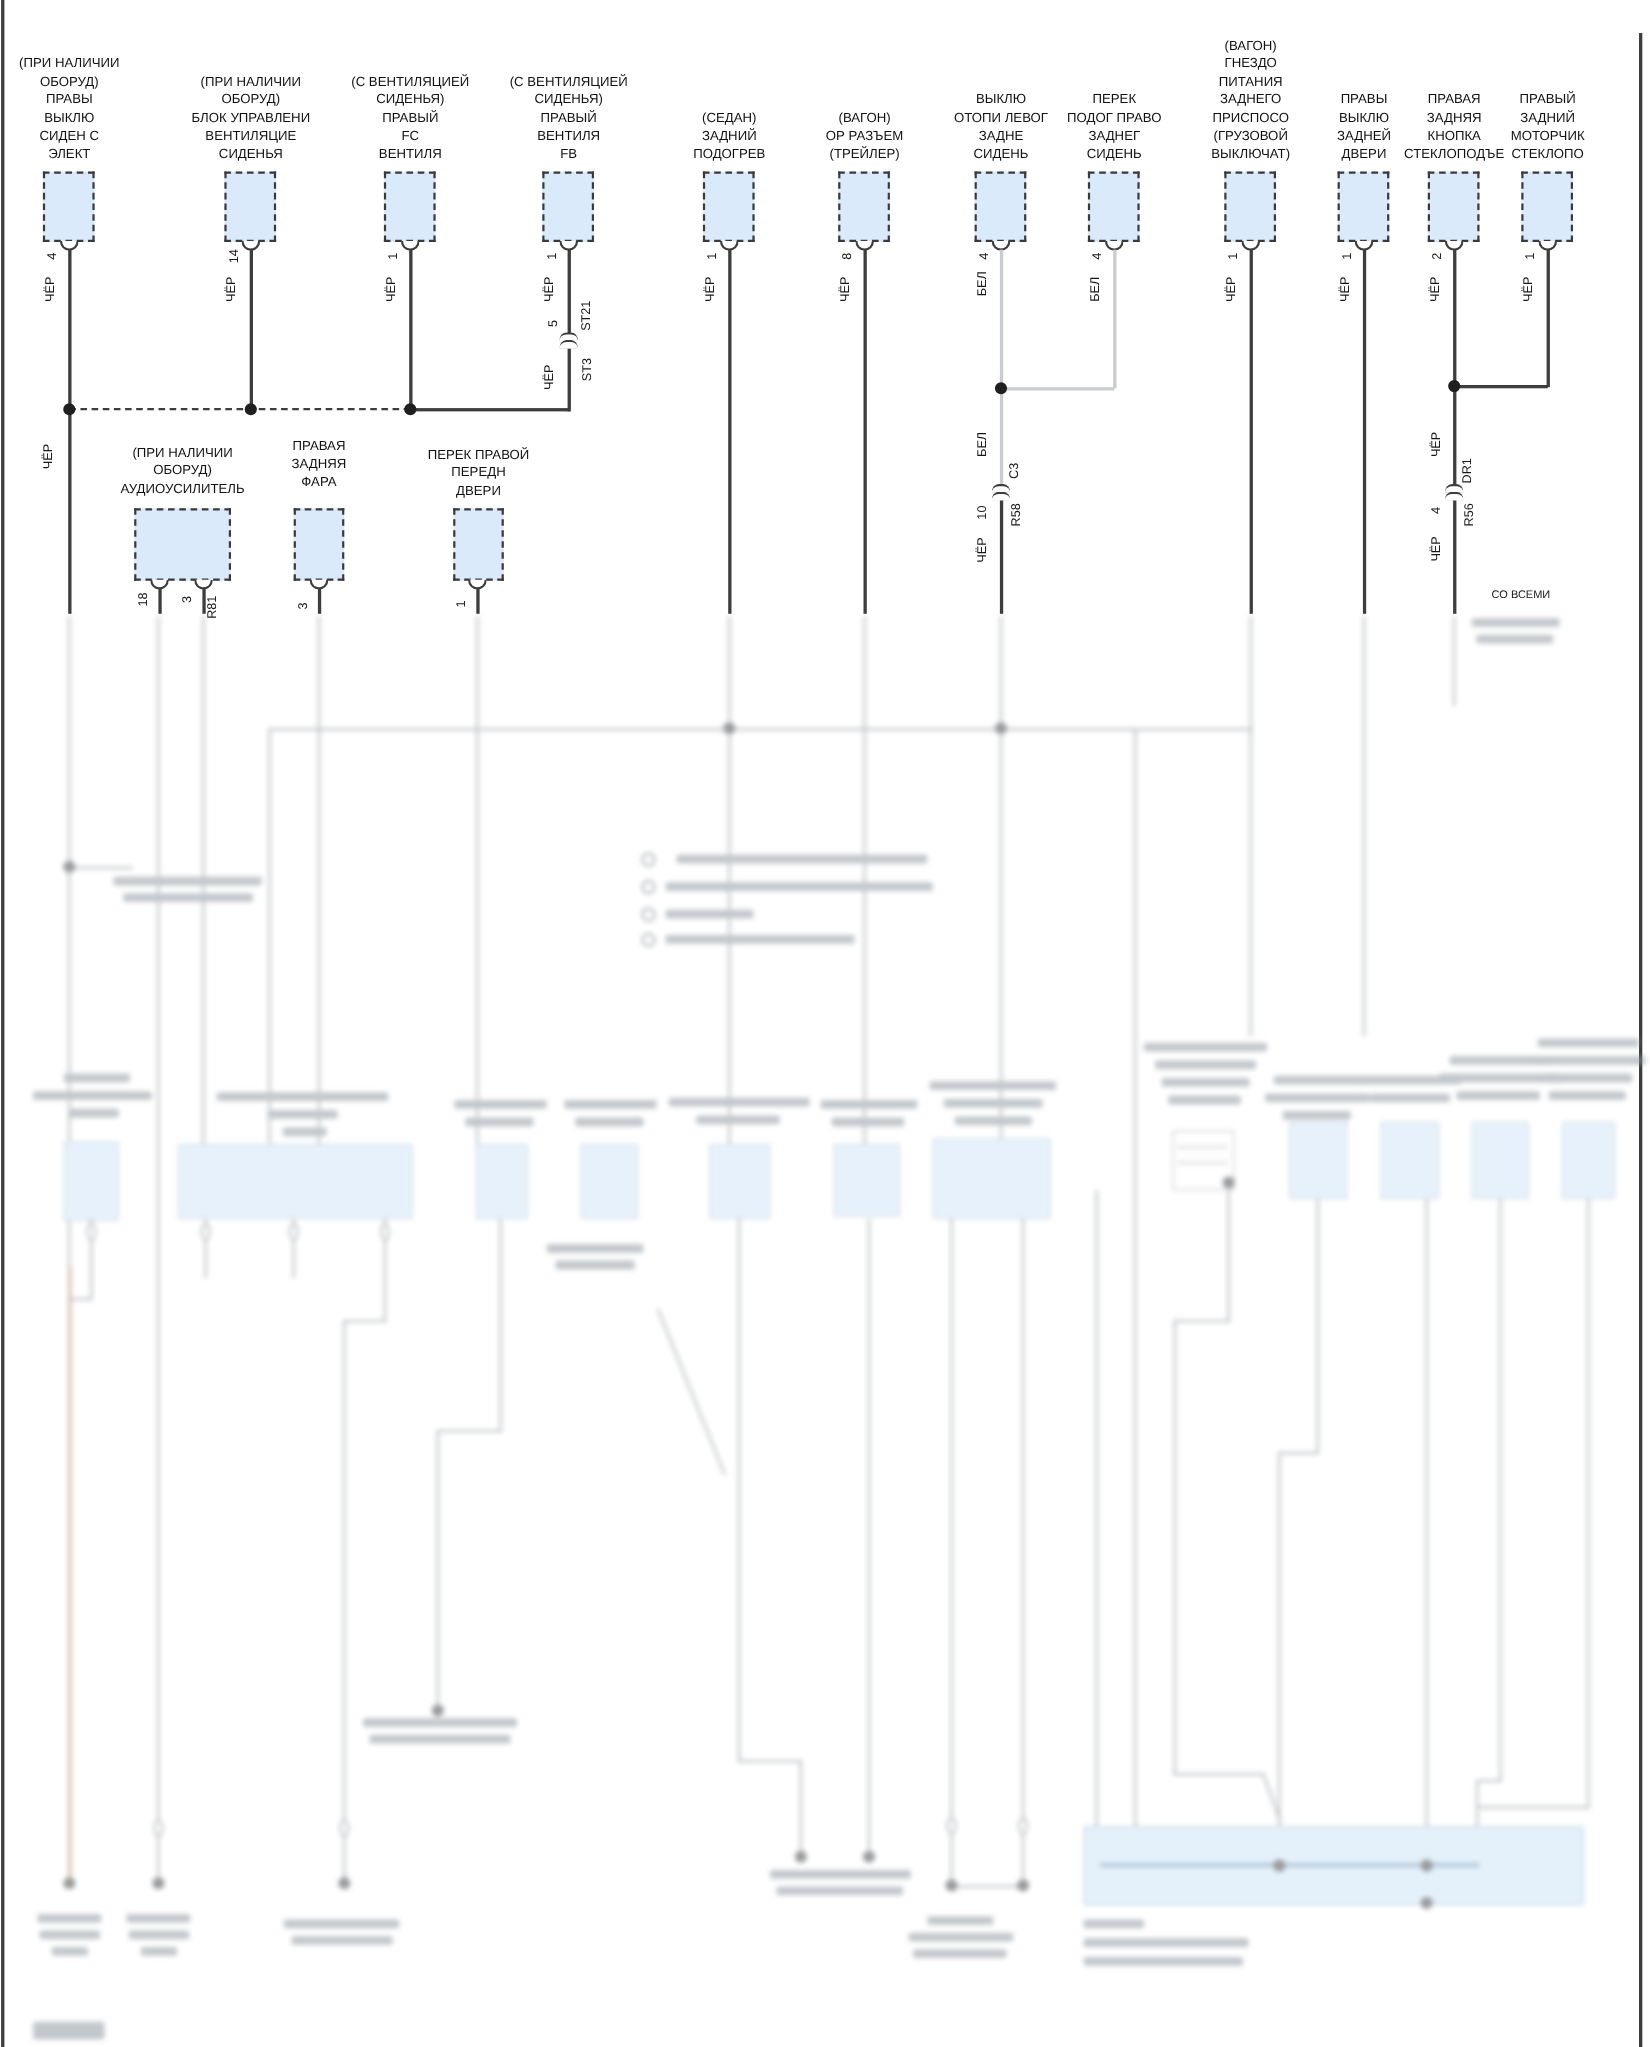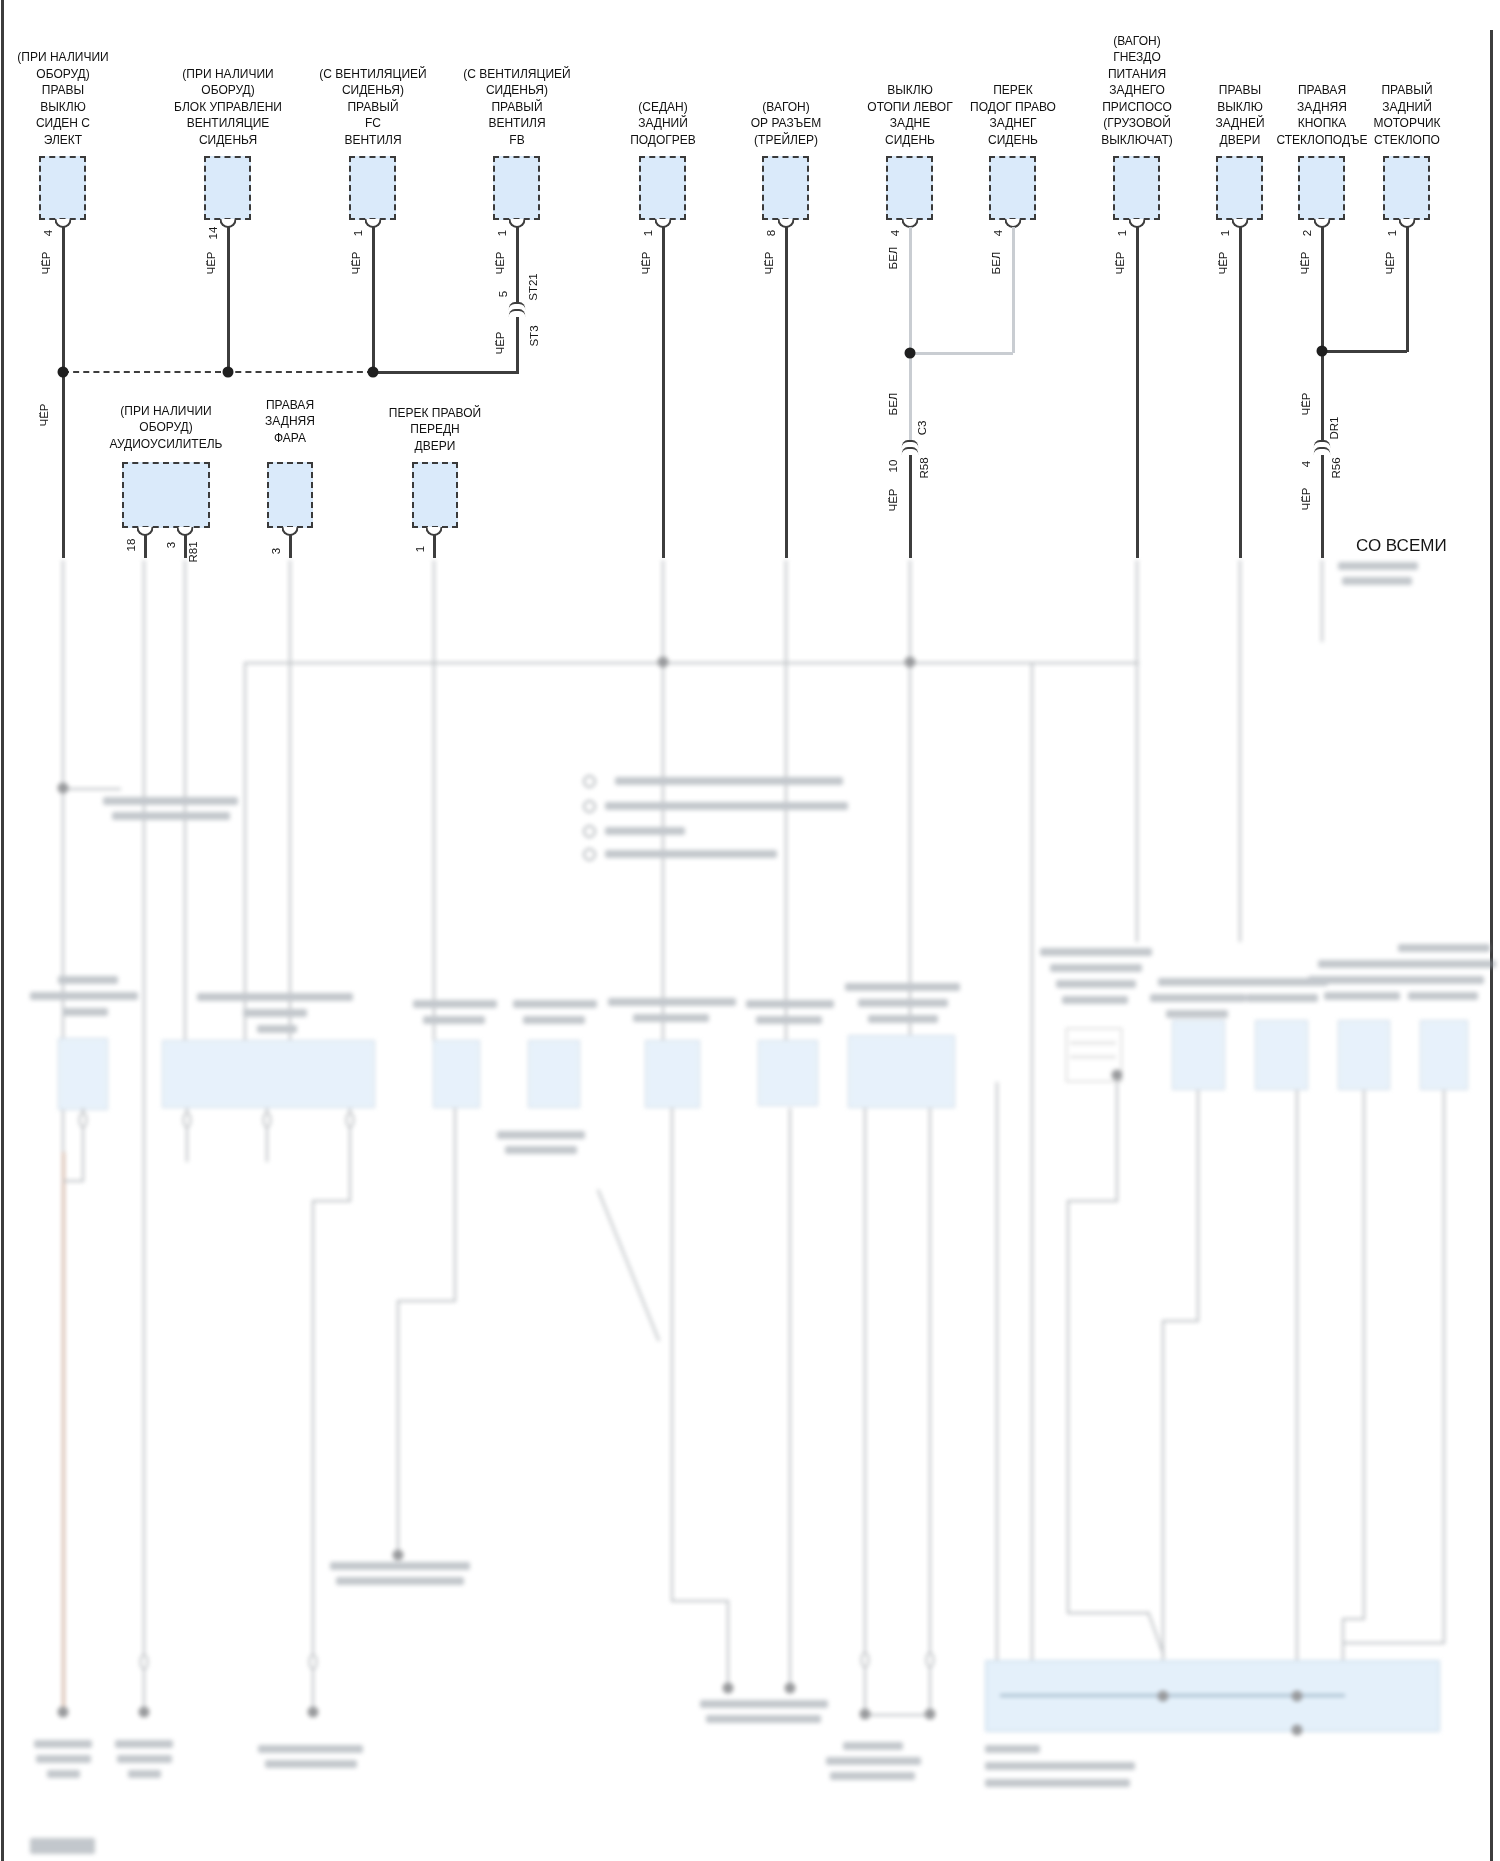--- a/index.html
+++ b/index.html
@@ -10,21 +10,21 @@
 .hw{position:absolute;height:2.5px;background:#3d3d3d}
 .hl{position:absolute;height:2.5px;background:#c9cdd2}
 .dashw{position:absolute;height:0;border-top:2.5px dashed #3d3d3d}
 .dt{position:absolute;width:11px;height:11px;border-radius:50%;background:#1f1f1f;transform:translate(-50%,-50%)}
 .cbox{position:absolute;width:47px;height:64px;background:#daeafa;border:2px dashed #3a3a3a}
 .cbox2{position:absolute;height:66px;background:#daeafa;border:2px dashed #3a3a3a}
 .clab{position:absolute;width:164px;top:0;display:flex;align-items:flex-end;justify-content:center;text-align:center;font-size:12px;line-height:16.5px;color:#111;white-space:pre-line;padding-bottom:4px}
 .fk{position:absolute;width:17px;height:9px;border:2px solid #3d3d3d;border-top:none;border-radius:0 0 10px 10px;background:#fff;transform:translateX(-50%)}
 .arc{position:absolute;width:17px;height:8px;border-top:2.4px solid #3d3d3d;border-radius:60% 60% 0 0/160% 160% 0 0;background:#fff;transform:translateX(-50%)}
 .rot{position:absolute;font-size:11.5px;color:#161616;white-space:nowrap;transform:translate(-50%,-50%) rotate(-90deg)}
-.txt{position:absolute;font-size:17px;color:#161616;white-space:nowrap}
+.txt{position:absolute;font-size:10px;color:#161616;white-space:nowrap}
 .fr{position:absolute;width:2.5px;background:#3d3d3d}
 .bz{position:absolute;left:0;top:0;width:1500px;height:1861px;filter:blur(2.3px);opacity:.52}
 .bw{position:absolute;width:2.3px;background:#7f868d}
 .bbr{position:absolute;width:3px;background:#b07a5e}
 .hb{position:absolute;height:2.3px;background:#7f868d}
 .bx{position:absolute;background:#d3e6f8;border:1.5px solid #9cb3c9}
 .wbx{position:absolute;background:#fff;border:1.5px solid #8d8d8d}
 .tb{position:absolute;height:8px;border-radius:2px;background:#8c959e}
 .db{position:absolute;width:11px;height:11px;border-radius:50%;background:#3c3f44;transform:translate(-50%,-50%)}
 .ov{position:absolute;width:9px;height:16px;border:2px solid #83898f;border-radius:50%;transform:translate(-50%,-50%);background:#fff}

